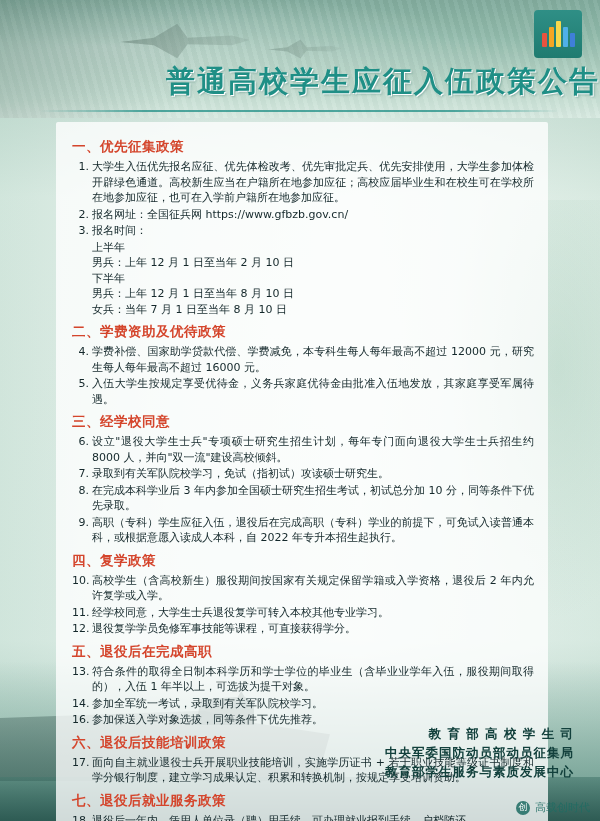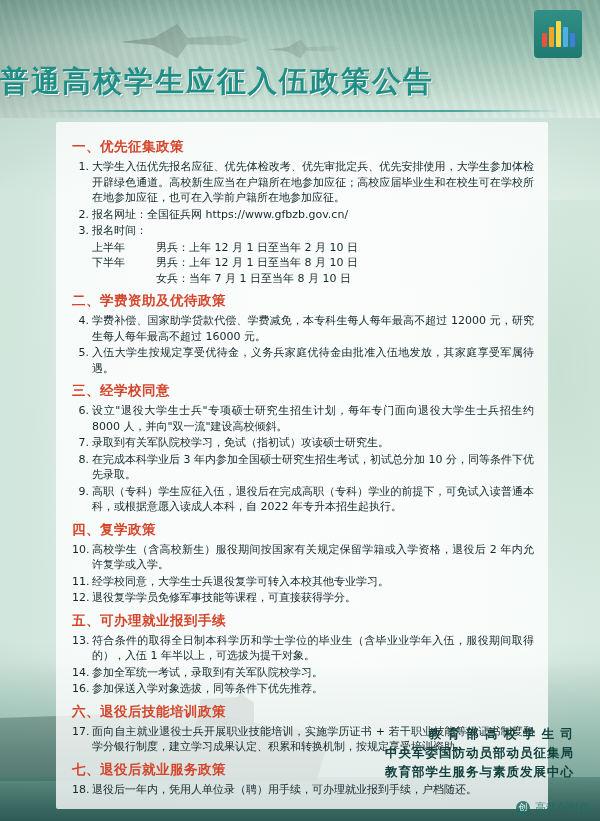--- a/index.html
+++ b/index.html
@@ -83,21 +83,21 @@
   .logo .bars { display:flex; align-items:flex-end; gap:2px; height:26px; }
   .logo .bars i { display:block; width:5px; border-radius:1px; }
   .logo .bars i:nth-child(1){height:14px;background:#e8533f;}
   .logo .bars i:nth-child(2){height:20px;background:#f5a623;}
   .logo .bars i:nth-child(3){height:26px;background:#f7d94c;}
   .logo .bars i:nth-child(4){height:20px;background:#4fb0e8;}
   .logo .bars i:nth-child(5){height:14px;background:#3f7fd8;}
 
   
   .title-wrap {
-    position:absolute; left:0; right:0; top:62px; text-align:left;
+    position:absolute; left:0; right:0; top:62px; text-align:right;
   }
   .title {
     display:inline-block;
     font-family: "DejaVu Sans", "Liberation Sans", sans-serif;
     font-weight: bold;
     font-size: 29px;
     letter-spacing: 2px;
     color: #1f8f86;
     text-shadow: 1px 1px 0 #ffffff, 2px 2px 2px rgba(0,80,70,.25);
   }
@@ -140,21 +140,21 @@
     position:absolute; left:0; top:0; width:17px; text-align:right;
     color:#14282b;
   }
   .sub {
     margin: 0 8px 0 32px;
     font-size: 11px;
     line-height: 15.5px;
     color:#14282b;
     font-family: "DejaVu Sans", "Liberation Sans", sans-serif;
   }
-  .sub-row { display:flex; }
+  .sub-row { display:flex;flex-direction:column; }
   .sub-row .k { width: 64px; flex: none; }
   .sub-row .v { flex: 1; }
 
   
   .footer {
     position:absolute; right:26px; bottom:40px;
     text-align: right;
     font-family: "DejaVu Sans", "Liberation Sans", sans-serif;
     font-size: 12.5px;
     font-weight: bold;
@@ -252,21 +252,21 @@
     <div class="sec">
       <div class="sec-title">四、复学政策</div>
       <ol class="items">
         <li><span class="num">10.</span><span>高校学生（含高校新生）服役期间按国家有关规定保留学籍或入学资格，退役后 2 年内允许复学或入学。</span></li>
         <li><span class="num">11.</span><span>经学校同意，大学生士兵退役复学可转入本校其他专业学习。</span></li>
         <li><span class="num">12.</span><span>退役复学学员免修军事技能等课程，可直接获得学分。</span></li>
       </ol>
     </div>
 
     <div class="sec">
-      <div class="sec-title">五、可办理就业报到手续</div>
+      <div class="sec-title">五、退役后在完成高职</div>
       <ol class="items">
         <li><span class="num">13.</span><span>符合条件的取得全日制本科学历和学士学位的毕业生（含毕业业学年入伍，服役期间取得的），入伍 1 年半以上，可选拔为提干对象。</span></li>
         <li><span class="num">14.</span><span>参加全军统一考试，录取到有关军队院校学习。</span></li>
         <li><span class="num">16.</span><span>参加保送入学对象选拔，同等条件下优先推荐。</span></li>
       </ol>
     </div>
 
     <div class="sec">
       <div class="sec-title">六、退役后技能培训政策</div>
       <ol class="items">

